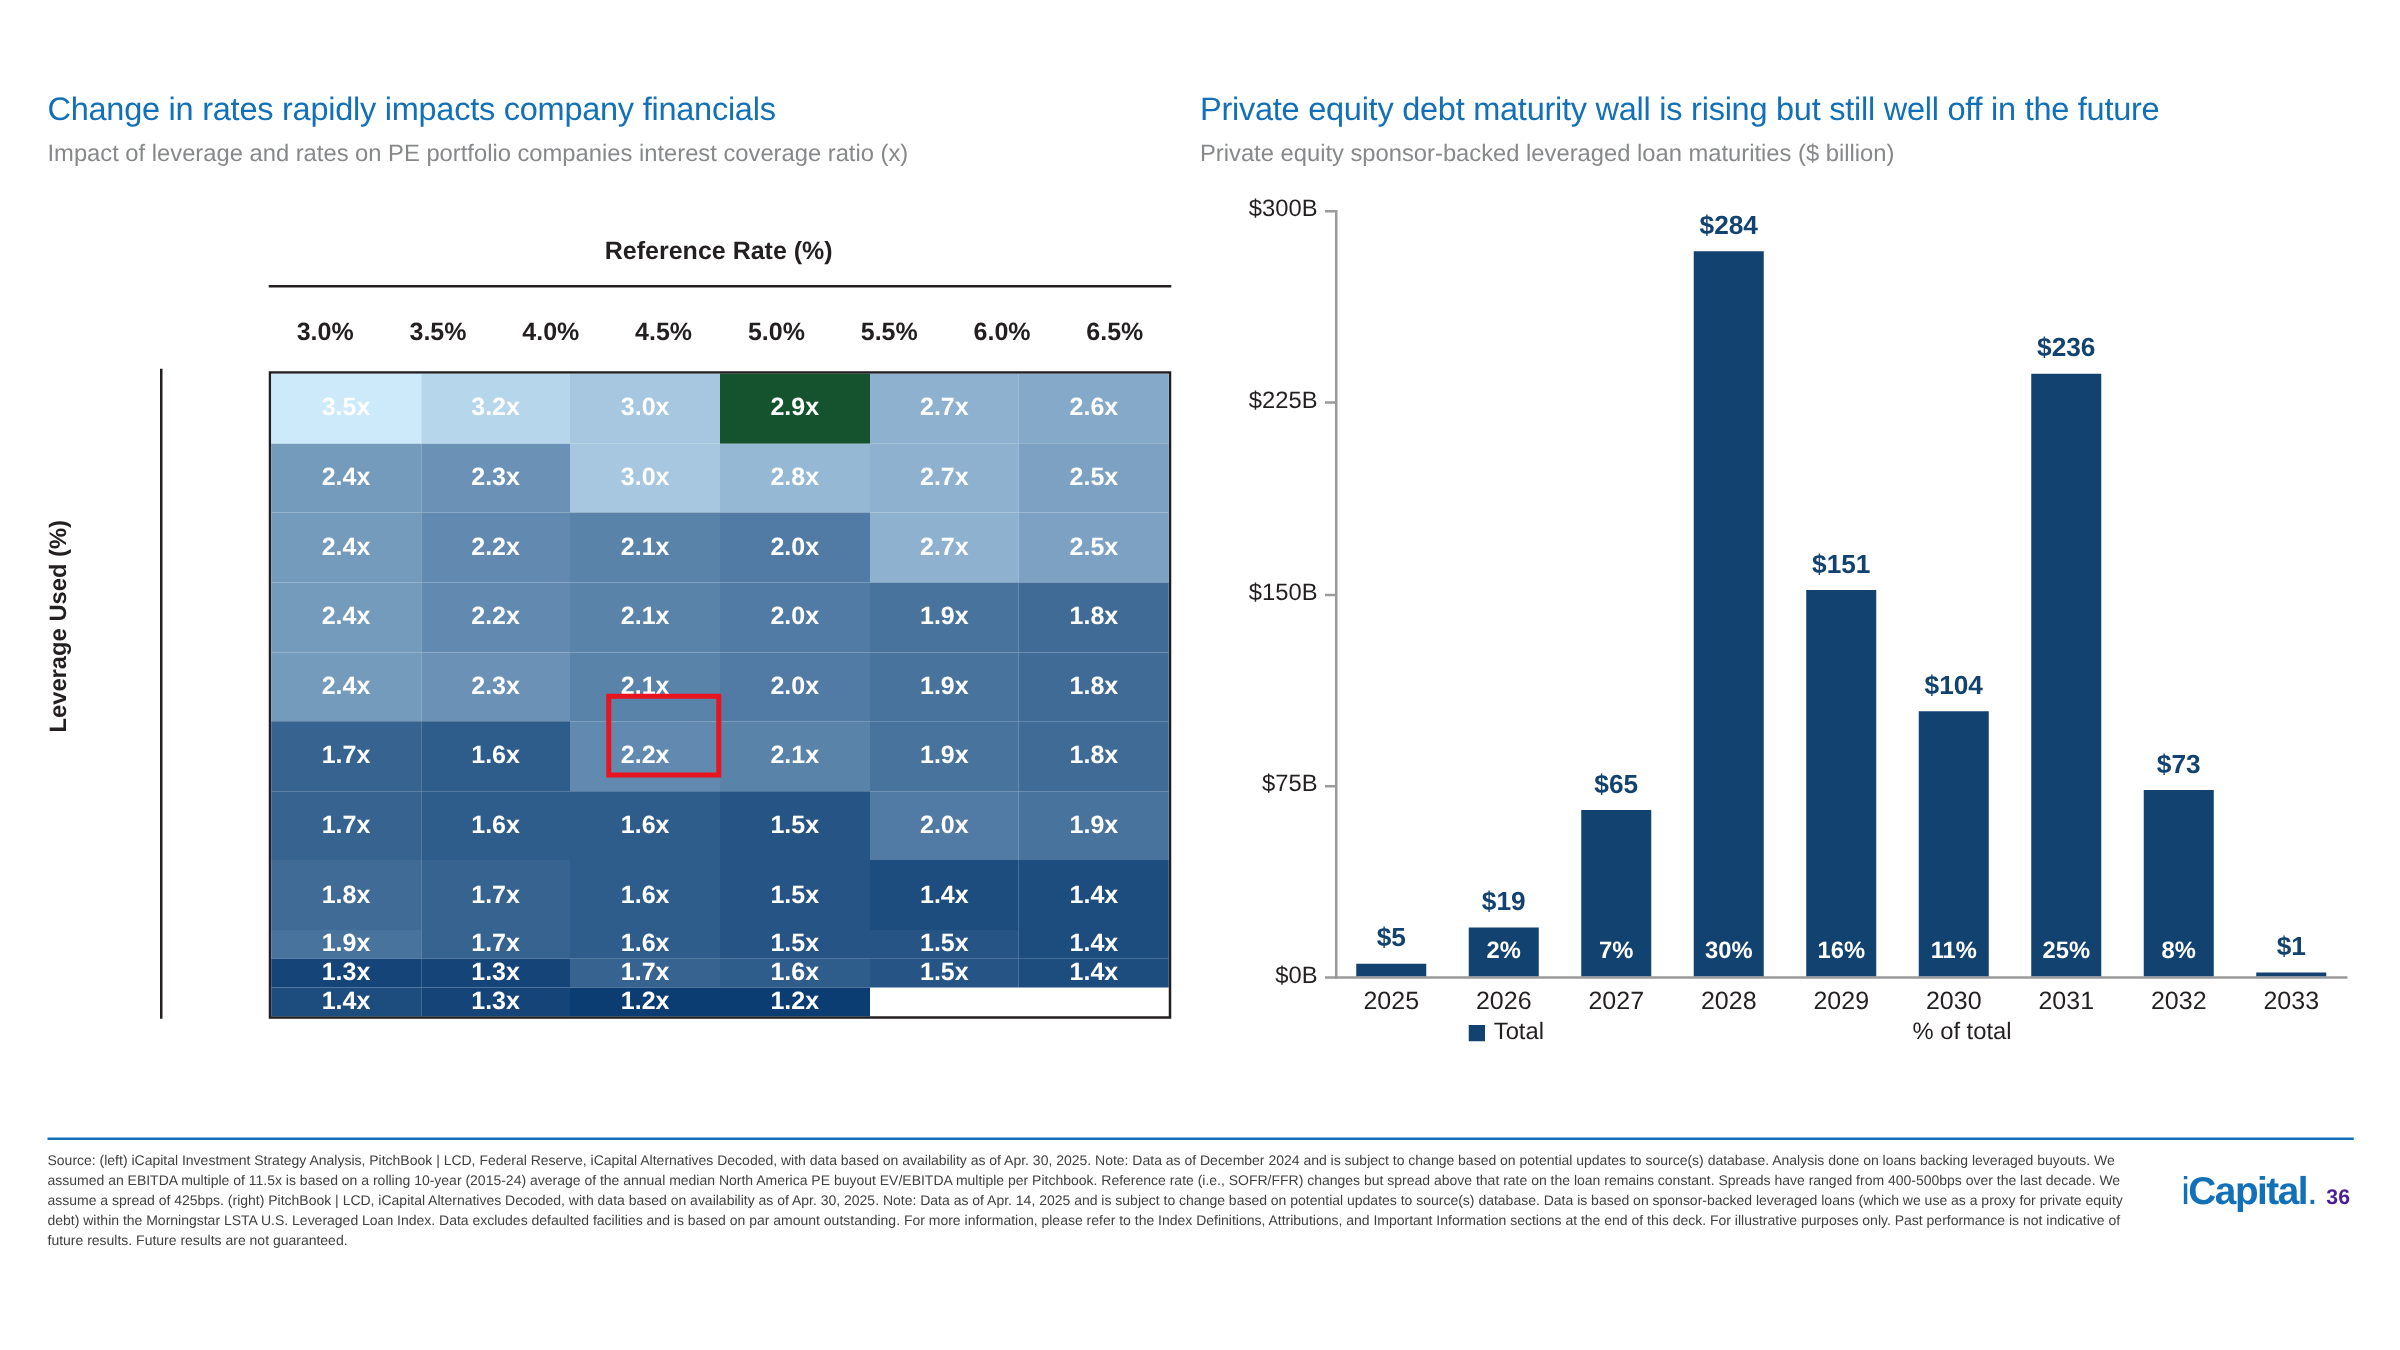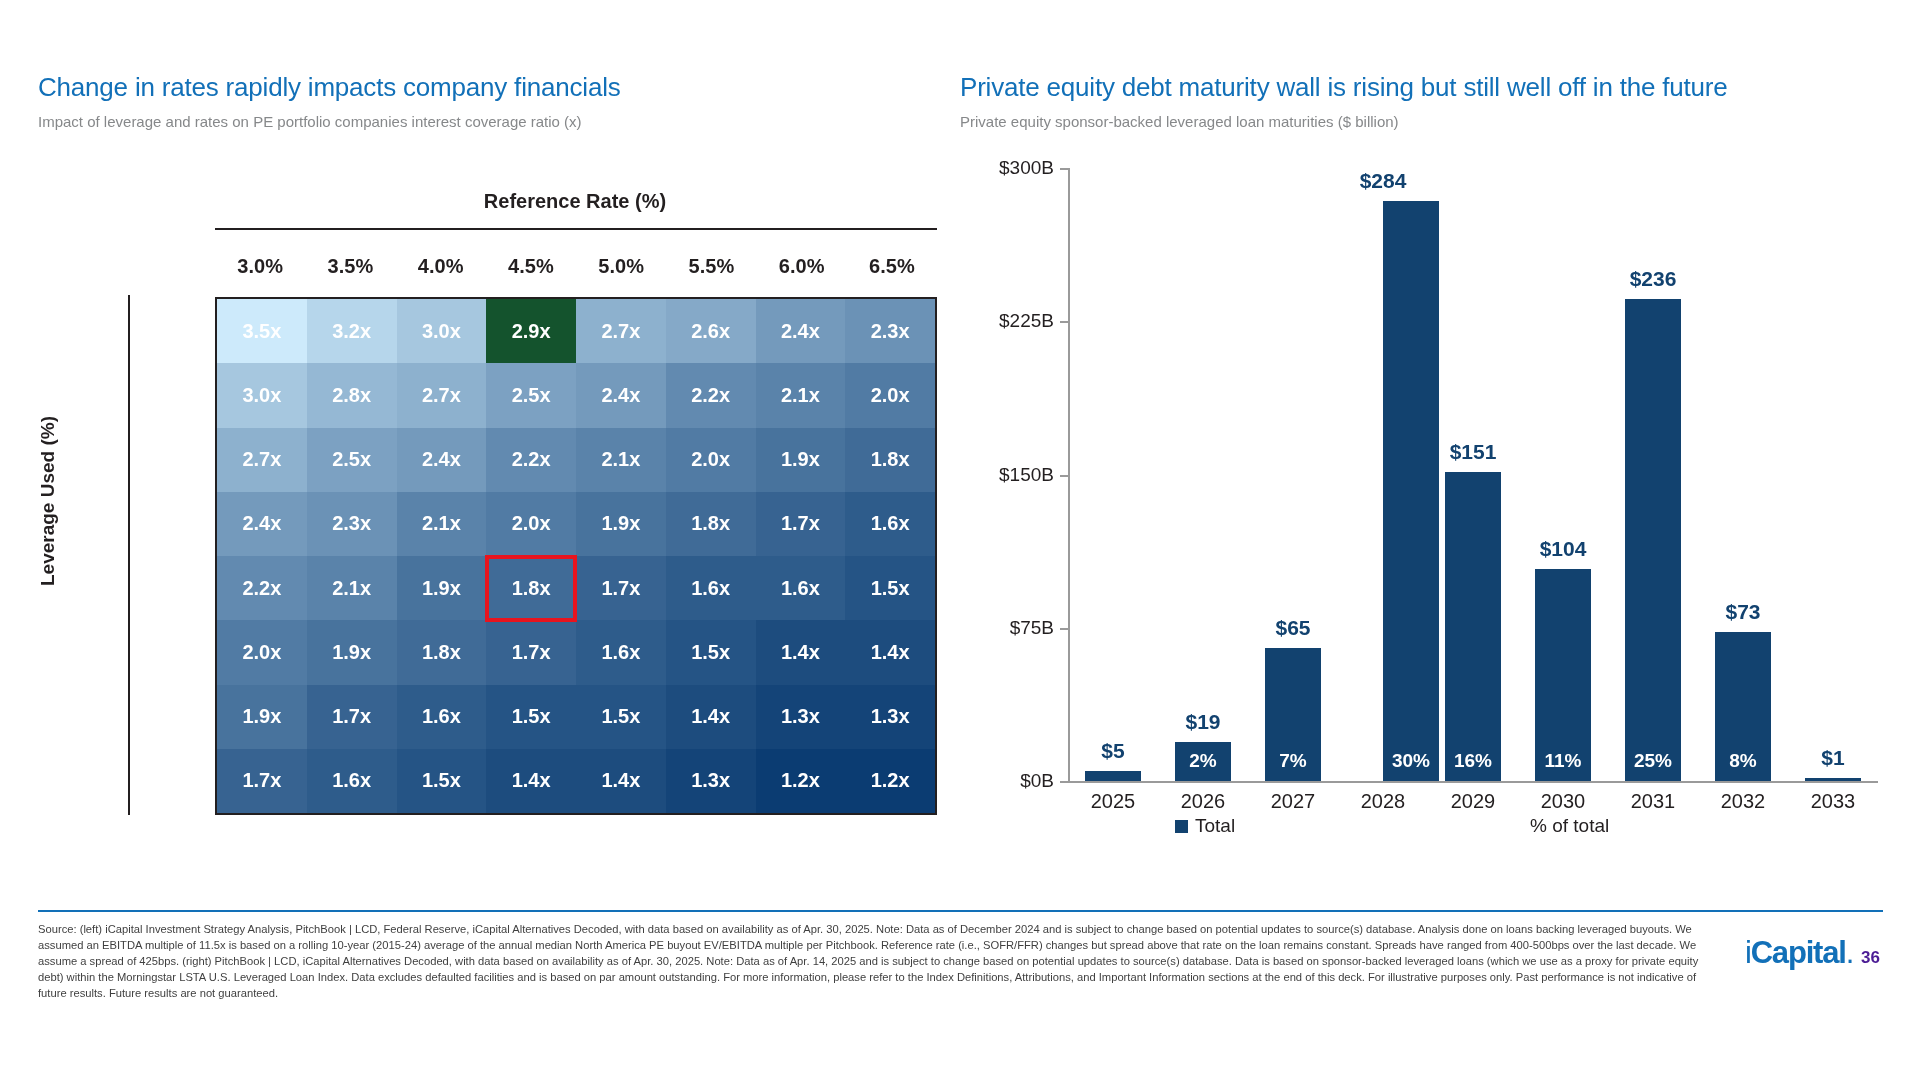--- a/index.html
+++ b/index.html
@@ -16,21 +16,21 @@
     position: absolute;
     color: #1270b8;
     font-size: 26px;
     font-weight: 400;
     letter-spacing: -0.2px;
     white-space: nowrap;
   }
   .panel-sub {
     position: absolute;
     color: #86888a;
-    font-size: 15px;
+    font-size: 19px;
     font-weight: 400;
     white-space: nowrap;
   }
 
   
   #left-panel { position:absolute; left:0; top:0; width:960px; height:900px; }
 
   #ref-rate-label {
     position:absolute; left:215px; top:190px; width:720px;
     text-align:center; font-size:20px; font-weight:bold; color:#231f20;
@@ -61,21 +61,21 @@
     position:absolute; left:-75px; top:0; width:70px; height:518px;
     display:flex; flex-direction:column;
   }
   #row-labels .rl {
     flex:1 1 0; display:flex; align-items:center; justify-content:flex-end;
     font-size:20px; font-weight:bold; color:#231f20; padding-right:4px;
   }
   #heat-grid {
     position:absolute; left:0; top:0; width:722px; height:518px;
     border:2.5px solid #231f20;
-    display:grid; grid-template-columns:repeat(8,1fr); grid-template-rows:repeat(8,1fr);
+    display:grid; grid-template-columns:repeat(6,1fr); grid-template-rows:repeat(8,1fr);
   }
   .hcell {
     display:flex; align-items:center; justify-content:center;
     color:#ffffff; font-size:20px; font-weight:bold;
     position:relative;
   }
   #hilite-box {
     position:absolute; border:4px solid #e8141e; pointer-events:none;
     box-sizing:border-box;
   }
@@ -267,21 +267,21 @@
             </div>
             <div class="barval" style="bottom: 46.8233px;">$19</div>
           </div>
           <div class="barslot">
             <div class="bar" style="height: 132.817px; background: rgb(18, 66, 111);">
               <div class="barpct">7%</div>
             </div>
             <div class="barval" style="bottom: 140.817px;">$65</div>
           </div>
           <div class="barslot">
-            <div class="bar" style="height: 580.307px; background: rgb(18, 66, 111); margin-left: 28px;">
+            <div class="bar" style="height: 580.307px; background: rgb(18, 66, 111);">
               <div class="barpct">30%</div>
             </div>
             <div class="barval" style="bottom: 588.307px;">$284</div>
           </div>
           <div class="barslot">
             <div class="bar" style="height: 308.543px; background: rgb(18, 66, 111);">
               <div class="barpct">16%</div>
             </div>
             <div class="barval" style="bottom: 316.543px;">$151</div>
           </div>

